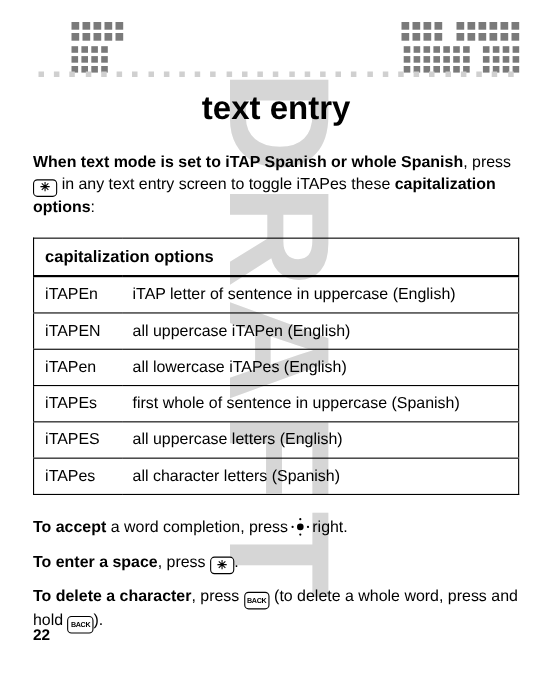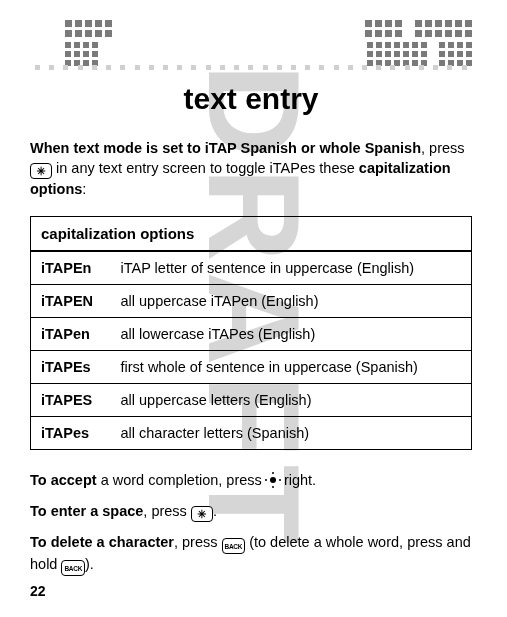--- a/index.html
+++ b/index.html
@@ -120,28 +120,28 @@
       font-size: 15px;
     }
     table.cap td {
       padding: 8px 10px 8px 10px;
       border-bottom: 1px solid #000;
       vertical-align: top;
     }
     table.cap tr:last-child td { border-bottom: none; }
     table.cap td.c1 {
       font-family: "Arial Narrow", Arial, sans-serif;
-      font-weight: 700;
+      font-weight: 400;
       width: 80px;
       font-stretch: condensed;
     }
     .para { font-size: 14.5px; line-height: 1.45; margin-bottom: 10px; }
     .page-num {
       position: absolute;
-      bottom: 18px;
+      bottom: 32px;
       left: 30px;
       font-weight: 700;
       font-size: 14px;
     }
   </style>
 </head>
 <body>
 
 <div class="watermark">DRAFT</div>
 

